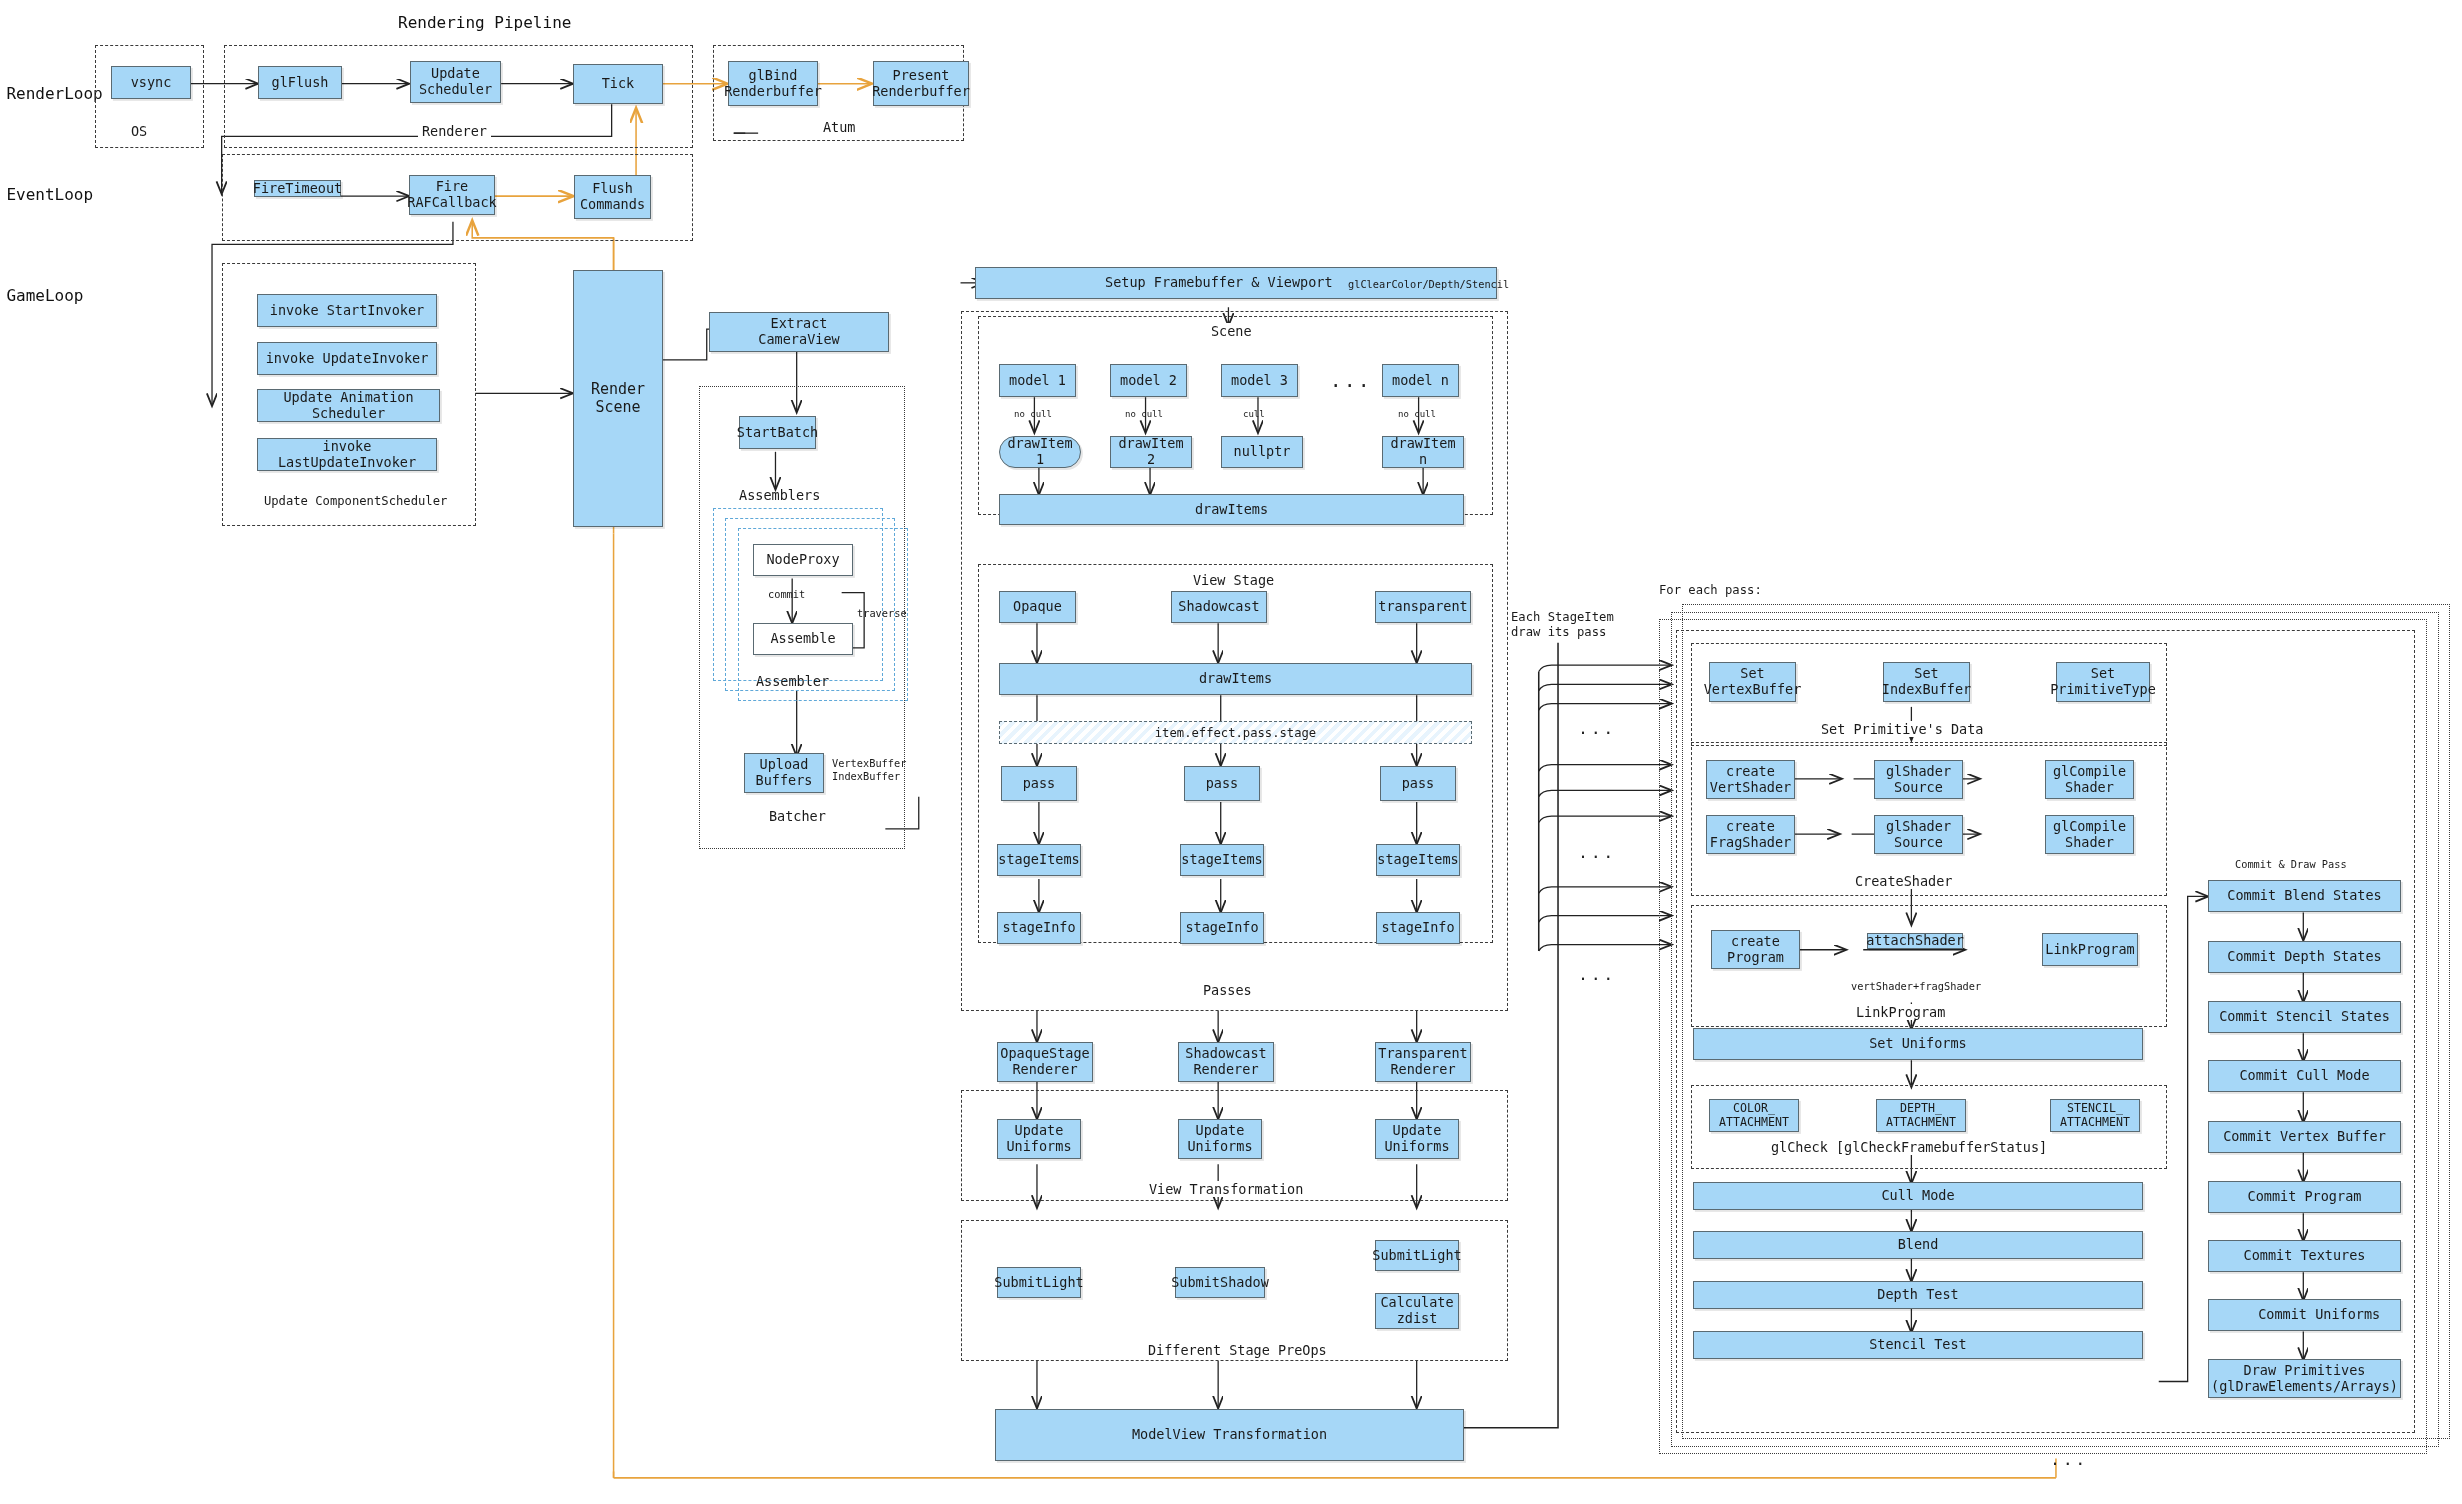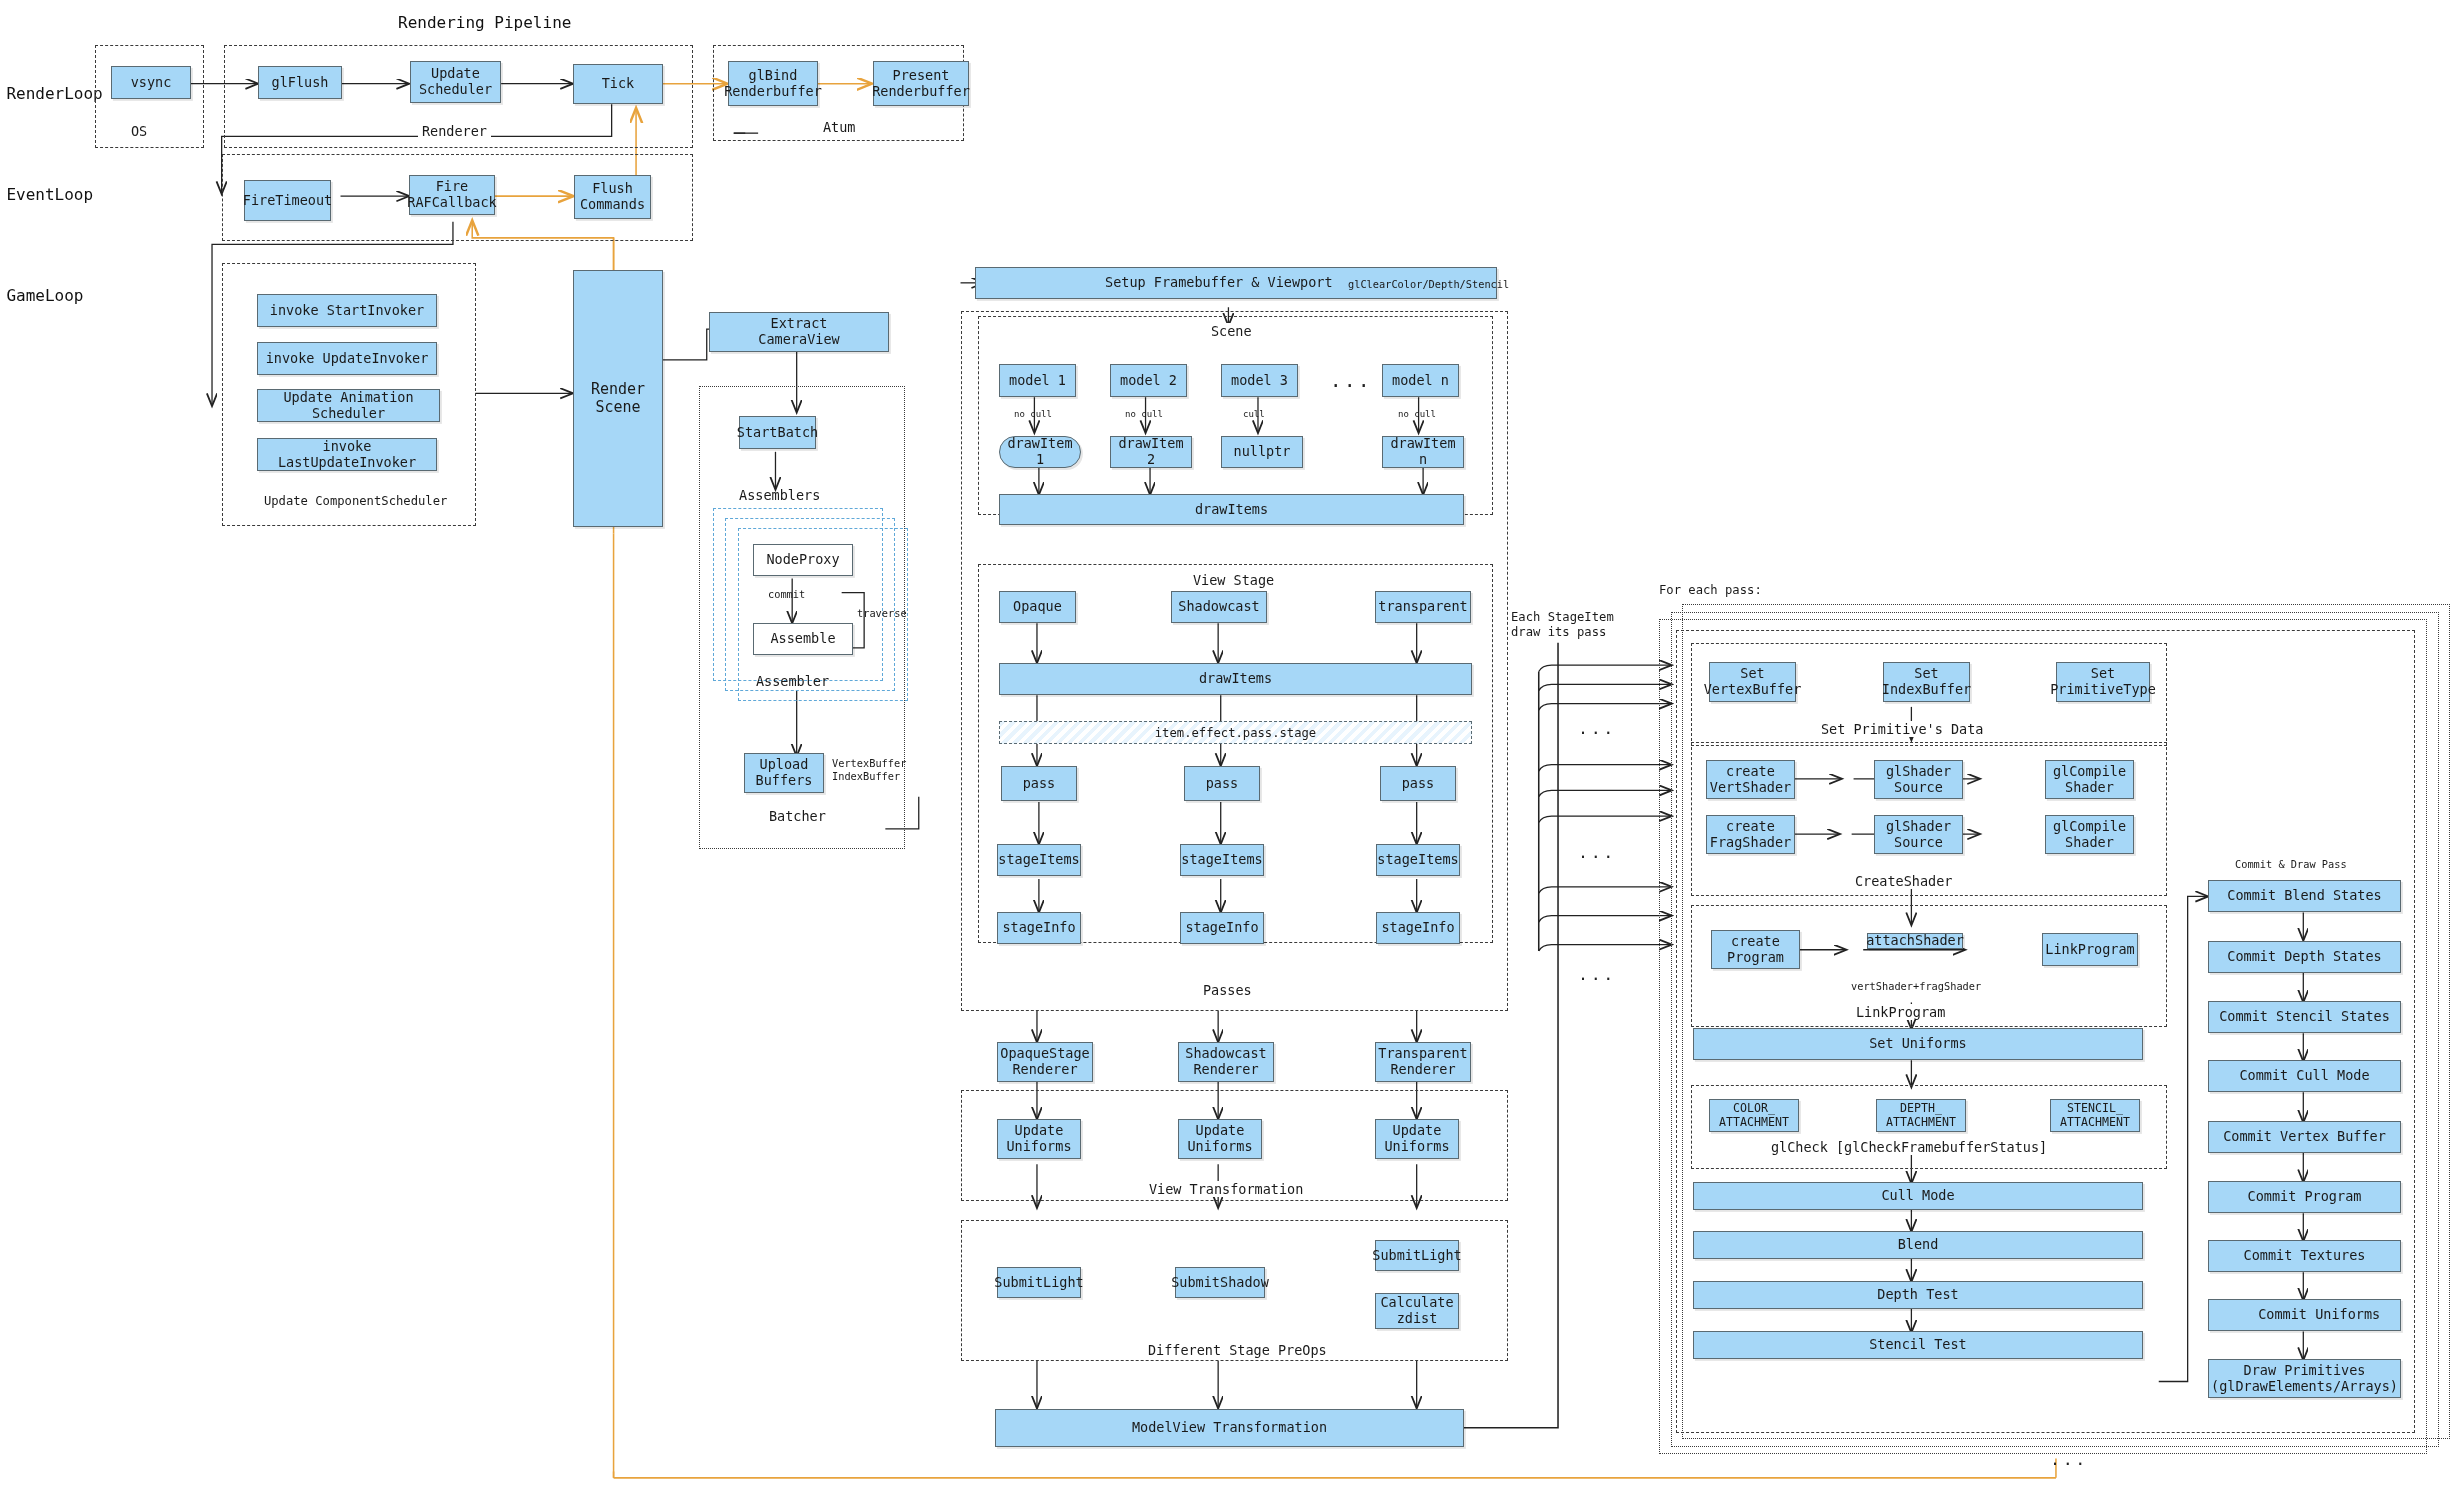--- a/index.html
+++ b/index.html
@@ -232,21 +232,21 @@
   <div class="node" style="left:258px;top:66px;width:84px;height:33px;">glFlush</div>
   <div class="node" style="left:410px;top:61px;width:91px;height:42px;">Update
 Scheduler</div>
   <div class="node" style="left:573px;top:64px;width:90px;height:40px;">Tick</div>
   <div class="node" style="left:728px;top:61px;width:90px;height:45px;">glBind
 Renderbuffer</div>
   <div class="node" style="left:873px;top:61px;width:96px;height:45px;">Present
 Renderbuffer</div>
 
   <div class="grp" style="left:222px;top:154px;width:471px;height:87px;"></div>
-  <div class="node" style="left:244px;top:180px;width:87px;height:41px;">FireTimeout</div>
+  <div class="node" style="left:254px;top:180px;width:87px;height:17px;">FireTimeout</div>
   <div class="node" style="left:409px;top:175px;width:86px;height:40px;">Fire
 RAFCallback</div>
   <div class="node" style="left:574px;top:175px;width:77px;height:44px;">Flush
 Commands</div>
 
   <div class="grp" style="left:222px;top:263px;width:254px;height:263px;"></div>
   <div class="glabel" style="left:260px;top:494px;font-size:12.2px;">Update ComponentScheduler</div>
 
   <div class="node" style="left:257px;top:294px;width:180px;height:33px;">invoke StartInvoker</div>
   <div class="node" style="left:257px;top:342px;width:180px;height:33px;">invoke UpdateInvoker</div>
@@ -349,21 +349,21 @@
 
   <div class="grp" style="left:961px;top:1220px;width:547px;height:141px;"></div>
   <div class="glabel" style="left:1144px;top:1342px;">Different Stage PreOps</div>
 
   <div class="node" style="left:997px;top:1267px;width:84px;height:31px;">SubmitLight</div>
   <div class="node" style="left:1175px;top:1267px;width:90px;height:31px;">SubmitShadow</div>
   <div class="node" style="left:1375px;top:1240px;width:84px;height:31px;">SubmitLight</div>
   <div class="node" style="left:1375px;top:1293px;width:84px;height:36px;">Calculate
 zdist</div>
 
-  <div class="node" style="left:995px;top:1409px;width:469px;height:38px;">ModelView Transformation</div>
+  <div class="node" style="left:995px;top:1409px;width:469px;height:52px;">ModelView Transformation</div>
 
   <div class="tlabel" style="left:1511px;top:610px;font-size:12.2px;">Each StageItem
 draw its pass</div>
   <div class="ell" style="left:1578px;top:718px;font-size:16.7px;">...</div>
   <div class="ell" style="left:1578px;top:842px;font-size:16.7px;">...</div>
   <div class="ell" style="left:1578px;top:964px;font-size:16.7px;">...</div>
 
   <div class="tlabel" style="left:1659px;top:583px;font-size:12.2px;">For each pass:</div>
 
   <div class="grp dotted" style="left:1682px;top:604px;width:768px;height:835px;"></div>

